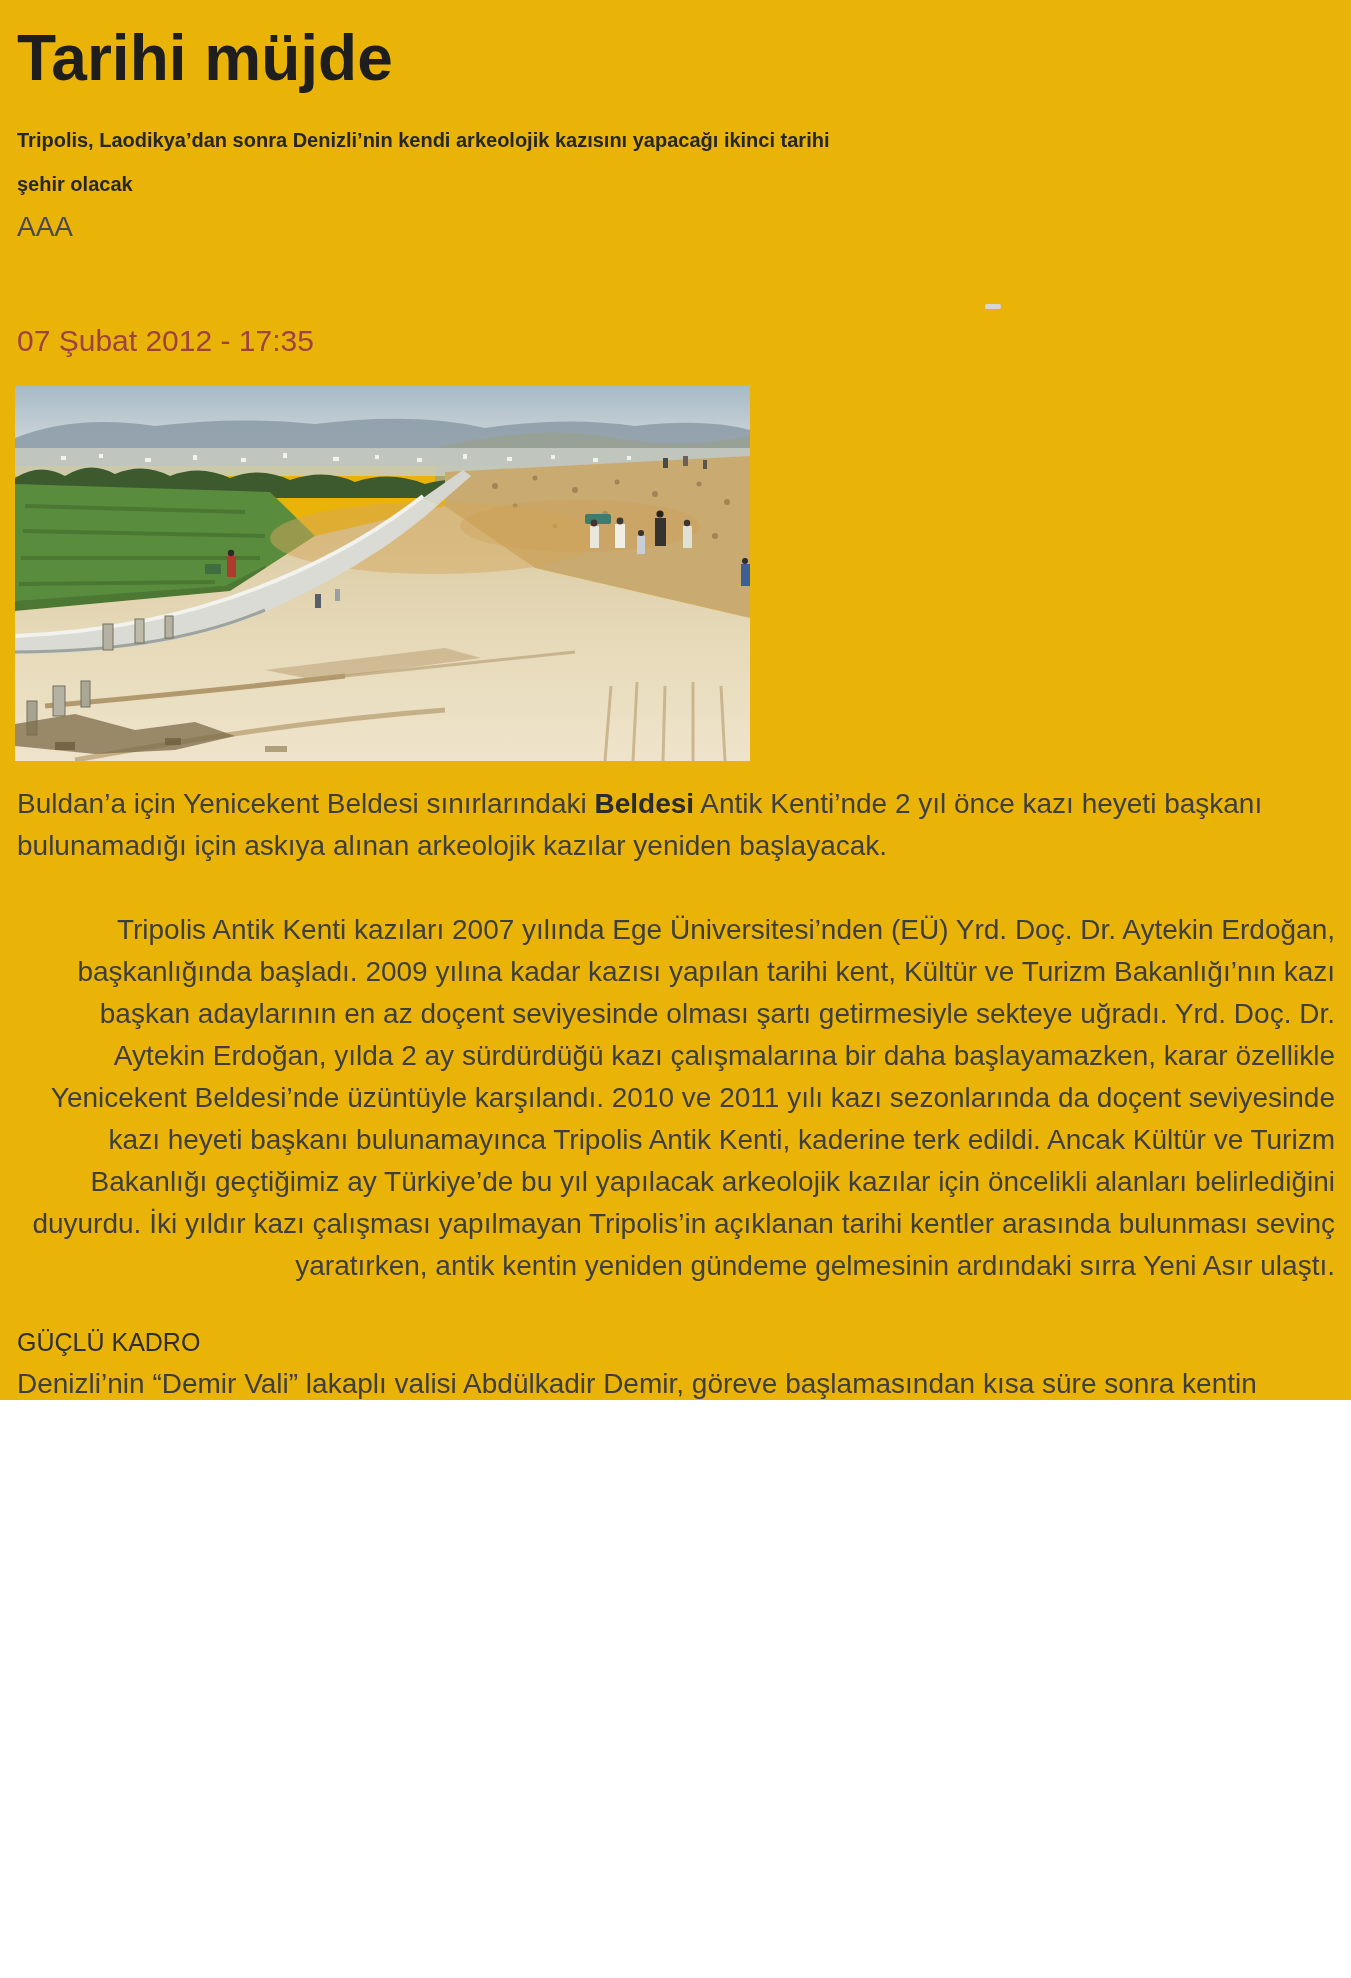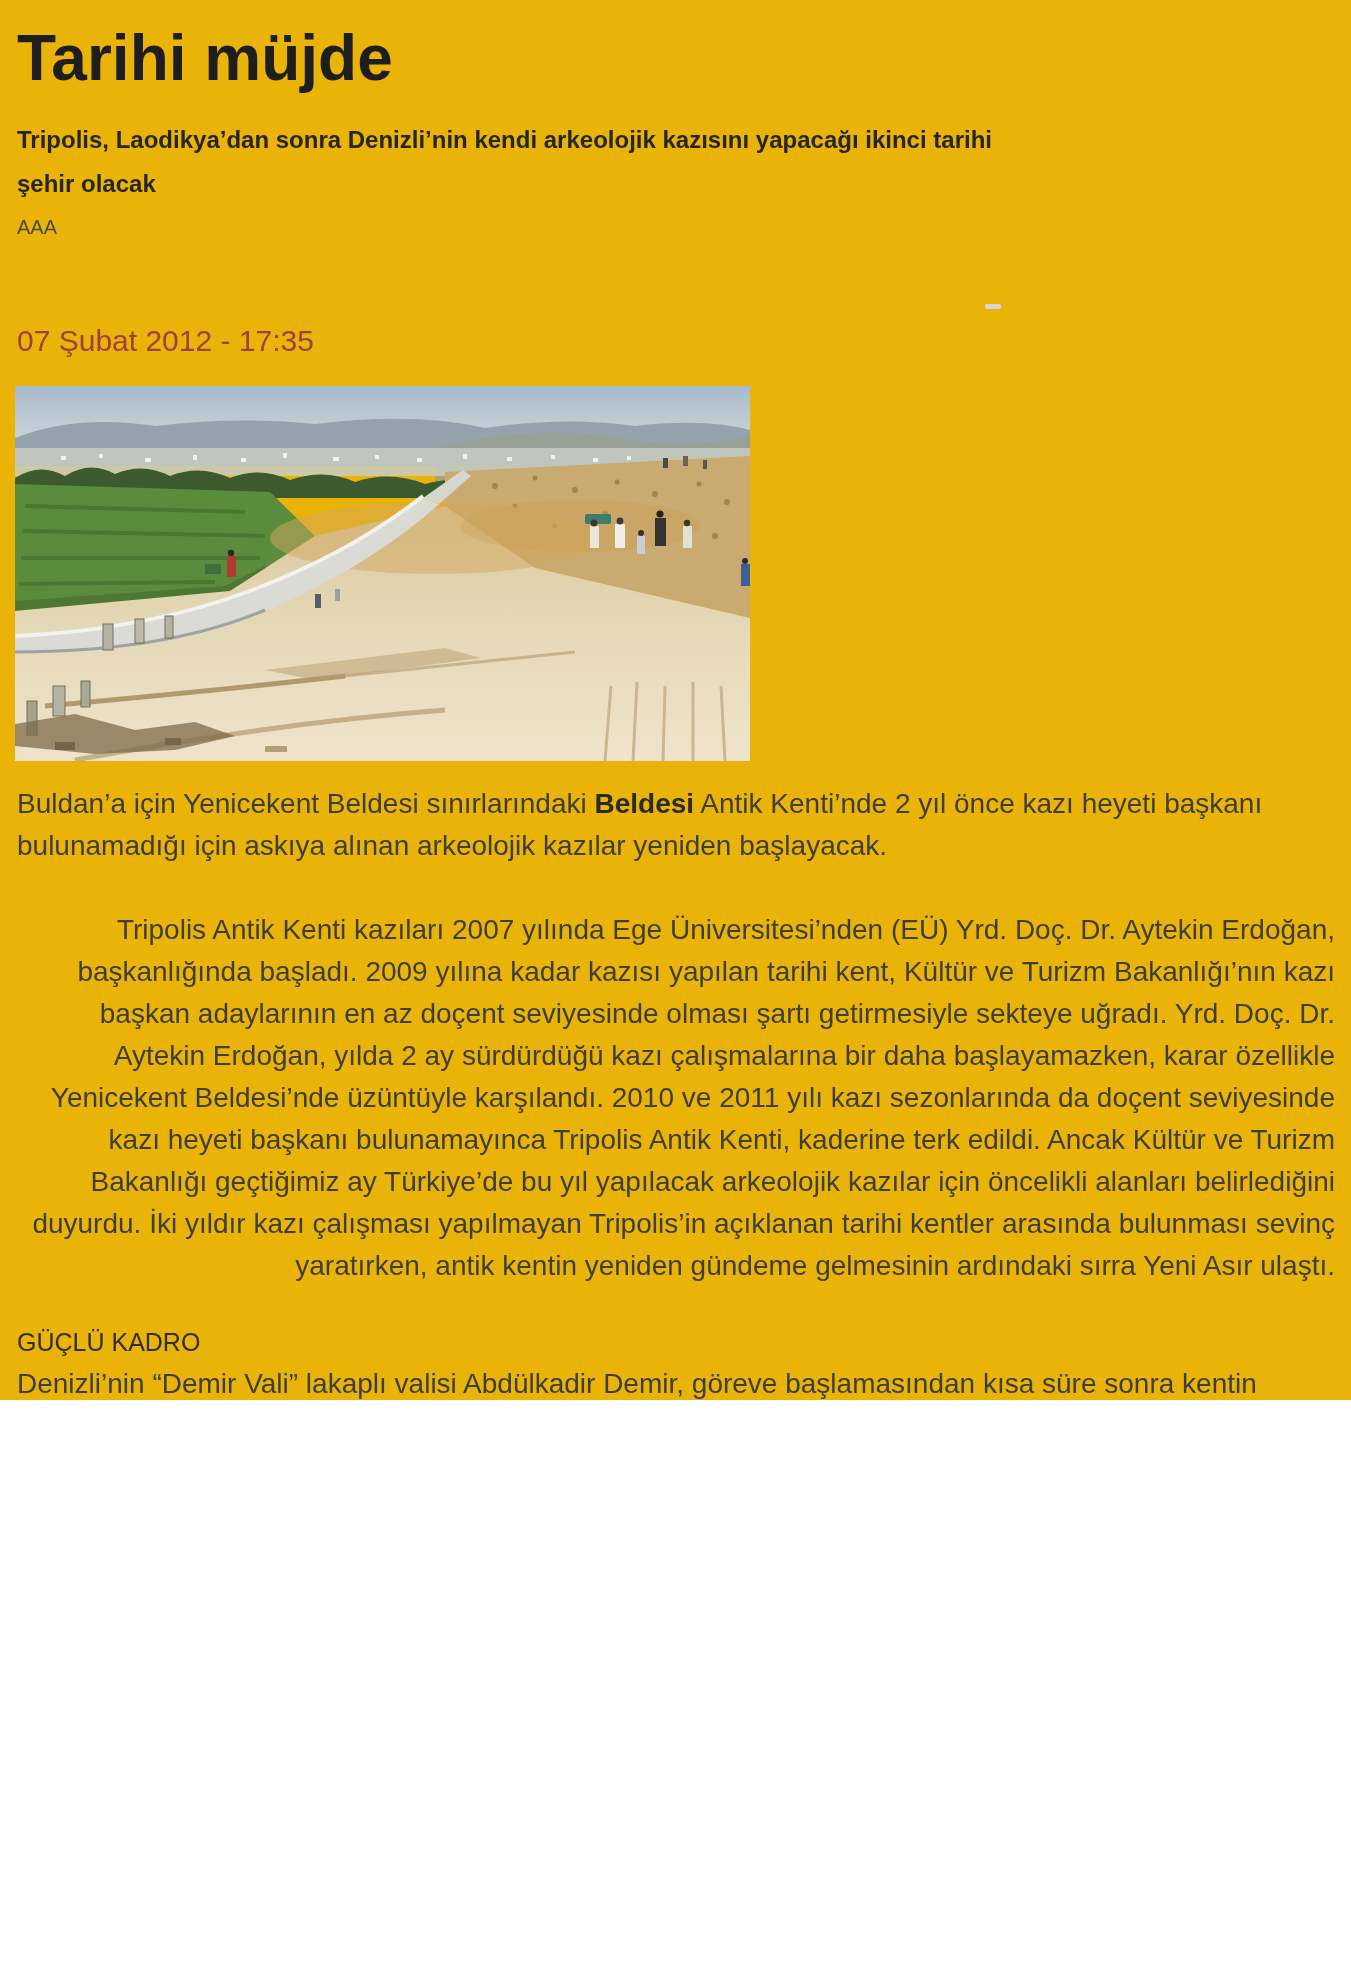--- a/index.html
+++ b/index.html
@@ -12,26 +12,26 @@
     color:#3e3e3e;
   }
   .content{padding:0 16px 0 17px;}
   h1.title{
     margin:0;padding-top:24px;
     font-size:64px;line-height:68px;font-weight:700;
     color:#1e1e1e;letter-spacing:0;
   }
   h2.subtitle{
     margin:26px 0 0 0;
-    font-size:24px;line-height:44px;font-weight:700;
+    font-size:20px;line-height:44px;font-weight:700;
     color:#262626;
     white-space:pre-line;
   }
   .source{
-    font-size:20px;line-height:42px;
+    font-size:28px;line-height:42px;
     color:#4a4a4a;
     cursor:pointer;
   }
   .date{
     margin-top:76px;
     font-size:30px;line-height:34px;font-weight:400;
     color:#9e4240;
   }
   figure.photo{
     margin:28px 0 0 -2px;padding:0;

